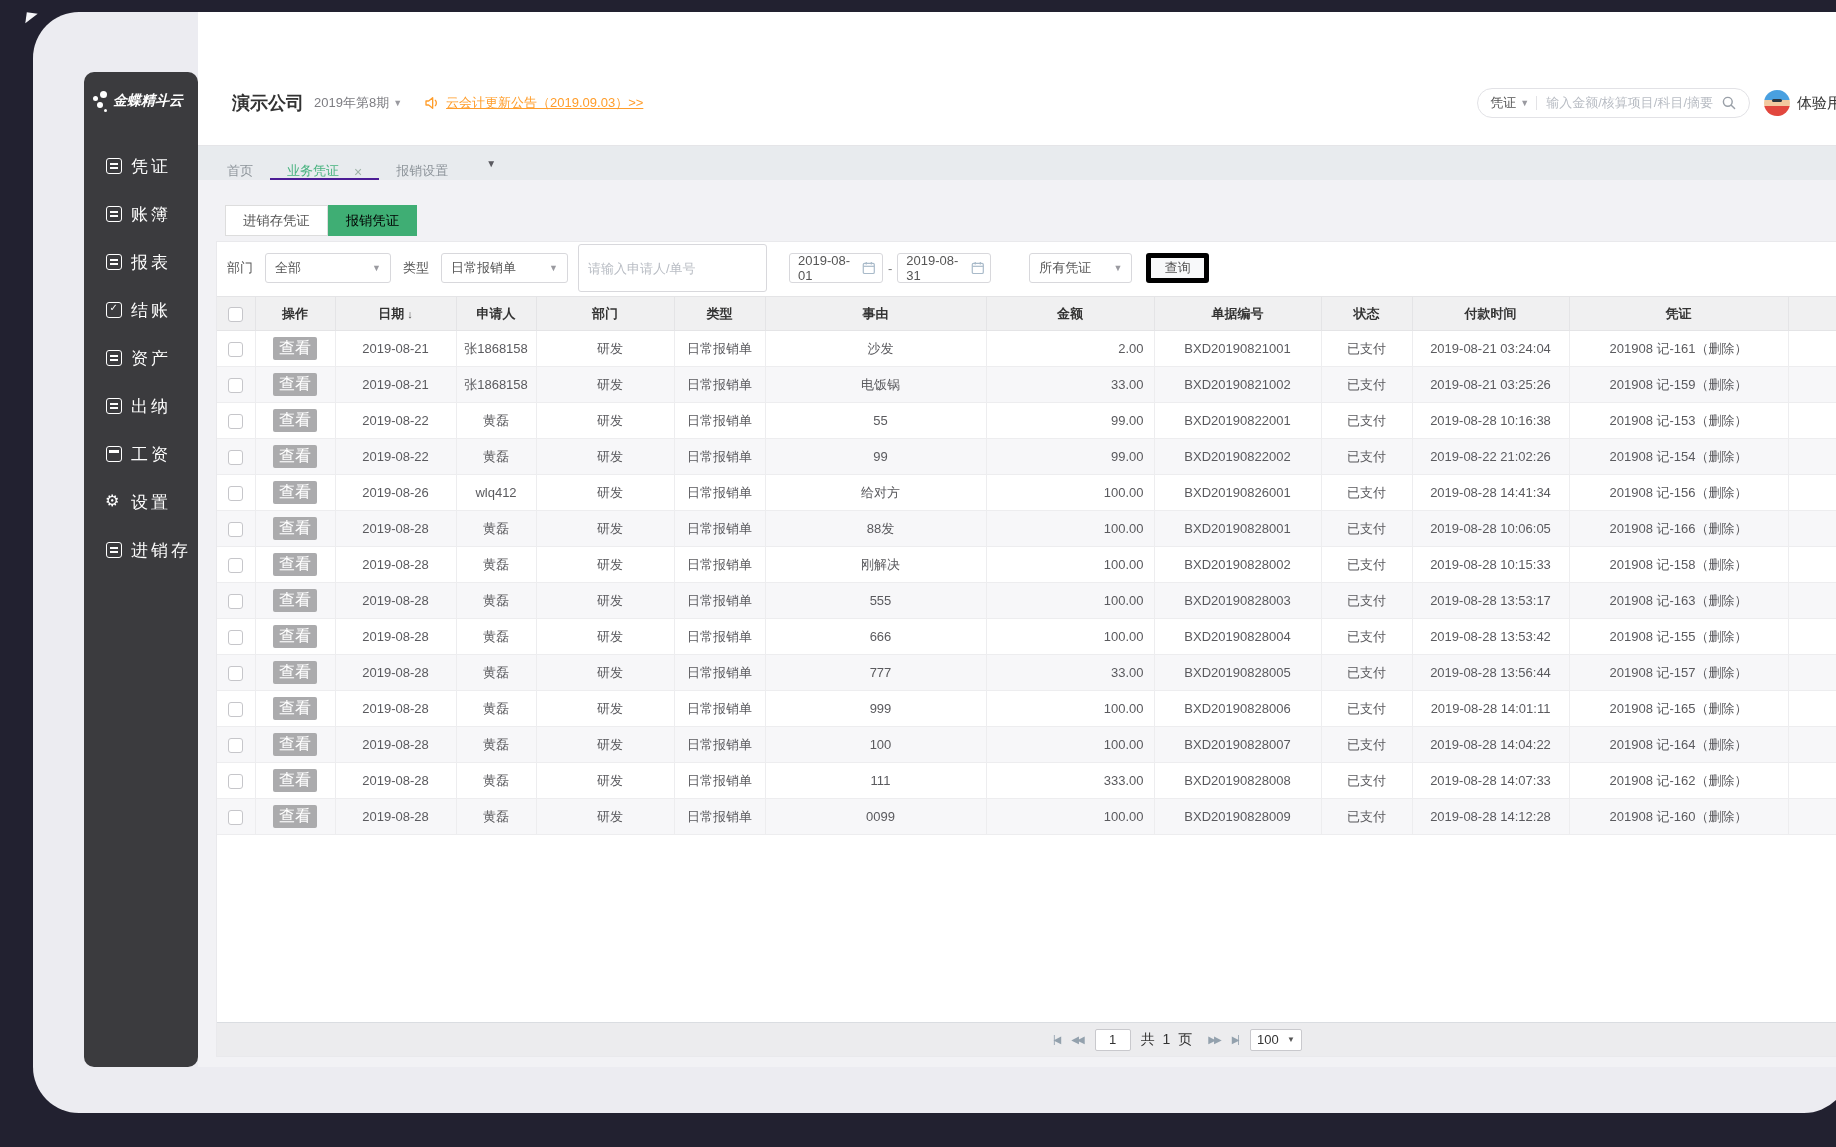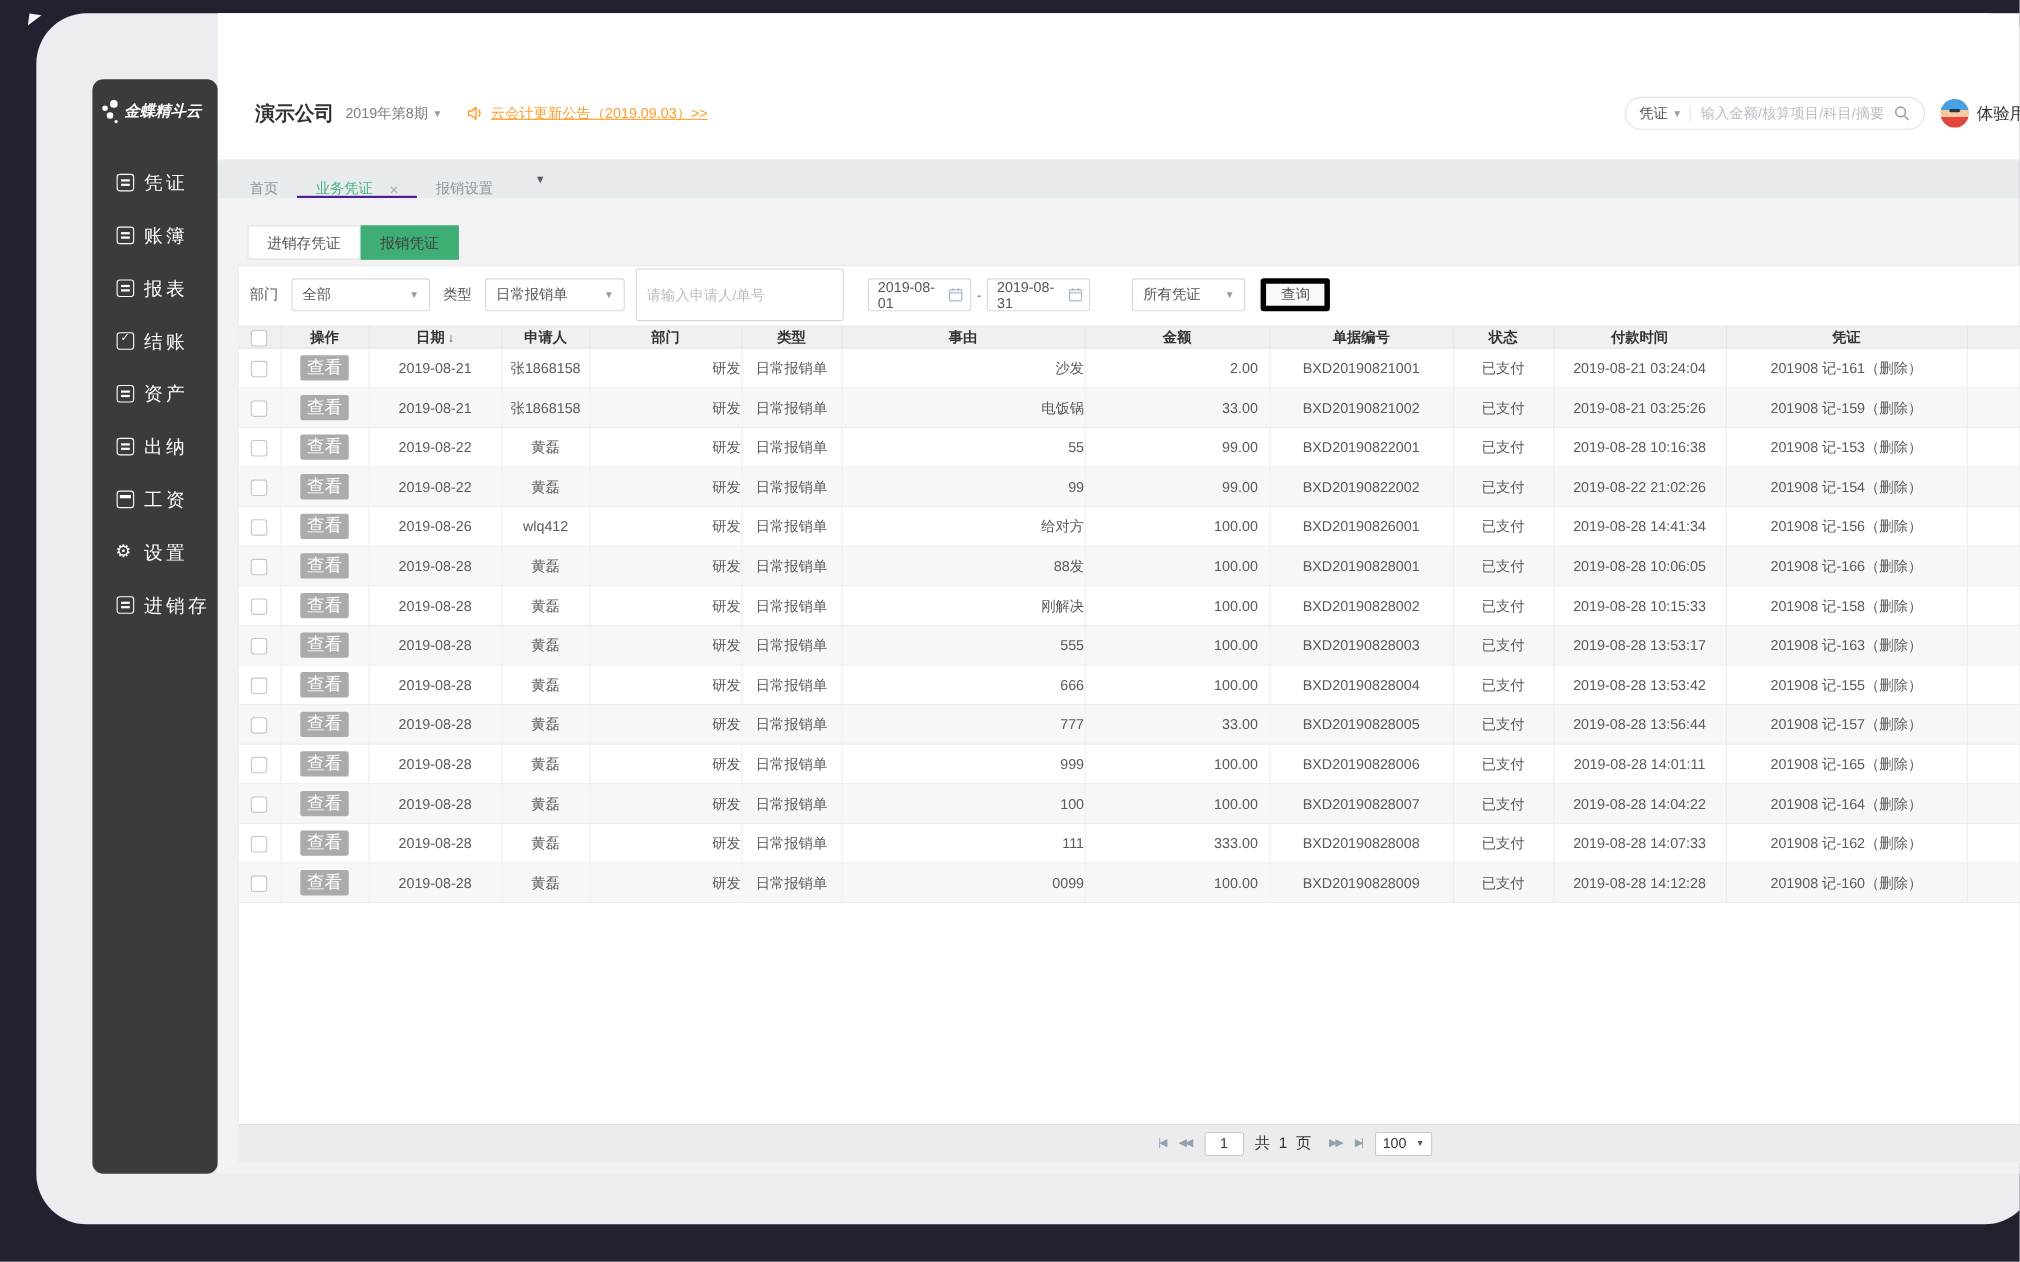--- a/index.html
+++ b/index.html
@@ -64,21 +64,21 @@
     font-size:13px; color:#8e959b; }
   .tab { display:flex; align-items:flex-end; padding:0 17px; cursor:pointer; }
   .tab.active { background:#4c1d95; color:#48b37f;margin-top:32px; }
   .tab .close { margin-left:15px; color:#9fb3a8; font-size:14px; }
   .tab-caret { display:flex; align-items:center; margin-left:21px; color:#5a5a60; font-size:10px; cursor:pointer; }
 
   .content { position:absolute; left:0; top:168px; width:100%; height:887px; background:#f2f2f5; }
   .toggles { position:absolute; left:27px; top:25px; display:flex; font-size:13px; }
   .toggle-btn { height:31px; padding:0 17px; display:flex; align-items:center; background:#fff;
     border:1px solid #ddd; color:#555; cursor:pointer; }
-  .toggle-btn.active { background:#3fae74; border-color:#3fae74; color:#404040; }
+  .toggle-btn.active { background:#3fae74; border-color:#3fae74; color:#000000; }
 
   .panel { position:absolute; left:18px; top:61px; width:1634px; height:816px;
     background:#fff; border:1px solid #e9e9ec; }
 
   .filterbar { display:flex; align-items:center; margin:10px 0 0 10px; height:32px;
     font-size:13px; color:#555; }
   .f-label { margin-right:12px; }
   .select { height:30px; border:1px solid #d8d8dc; border-radius:3px; background:#fff;
     display:flex; align-items:center; justify-content:space-between; padding:0 9px; cursor:pointer; }
   .sel-caret { font-size:9px; color:#9a9aa0; margin-left:6px; }
@@ -86,28 +86,28 @@
     font-size:13px; color:#333; font-family:inherit; }
   .tinput::placeholder { color:#b9bdc4; }
   .datebox { height:30px; width:94px; border:1px solid #d8d8dc; border-radius:3px; background:#fff;
     display:flex; align-items:center; justify-content:space-between; padding:0 6px 0 8px; cursor:pointer; }
   .date-dash { margin:0 5px; color:#777; }
   .query-btn { height:30px; width:63px; border:5px solid #000000; border-radius:3px; background:#f8f9fa;
     font-size:13px; color:#555; cursor:pointer; font-family:inherit; }
 
   table.grid { border-collapse:collapse; table-layout:fixed; width:1634px; margin-top:12px;
     font-size:13px; color:#5a5a5e; }
-  .grid th { height:20px; background:#f0f0f1; font-weight:bold; color:#333;
+  .grid th { height:34px; background:#f0f0f1; font-weight:bold; color:#333;
     border-top:1px solid #e4e4e6; border-bottom:1px solid #e4e4e6; border-right:1px solid #e4e4e6; }
   .grid th:last-child { border-right:none; }
   .grid td { height:36px; border-bottom:1px solid #ededef; border-right:1px solid #ededef;
     text-align:center; overflow:hidden; white-space:nowrap; }
   .grid td:last-child { border-right:none; }
   .grid tr.alt td { background:#f7f7f9; }
-  .grid td.a-left { text-align:right; padding-left:10px; }
+  .grid td.a-left { text-align:center; padding-left:10px; }
   .grid td.a-right { text-align:right; padding-right:10px; }
   .sort-arrow { font-size:11px; color:#555; margin-left:3px; }
   .chk { appearance:none; -webkit-appearance:none; width:15px; height:15px; border:1px solid #c6c6ca;
     border-radius:3px; background:#fff; vertical-align:middle; cursor:pointer; }
   .view-btn { width:44px; height:23px; background:#ababad; border:none; border-radius:2px;
     color:#fff; font-size:16px; cursor:pointer; font-family:inherit; }
 
   .pager { position:absolute; left:0; right:0; bottom:0; height:34px; background:#ececee;
     border-top:1px solid #dadde1; }
   .pager-inner { position:absolute; left:836px; top:0; height:100%; display:flex; align-items:center; }

